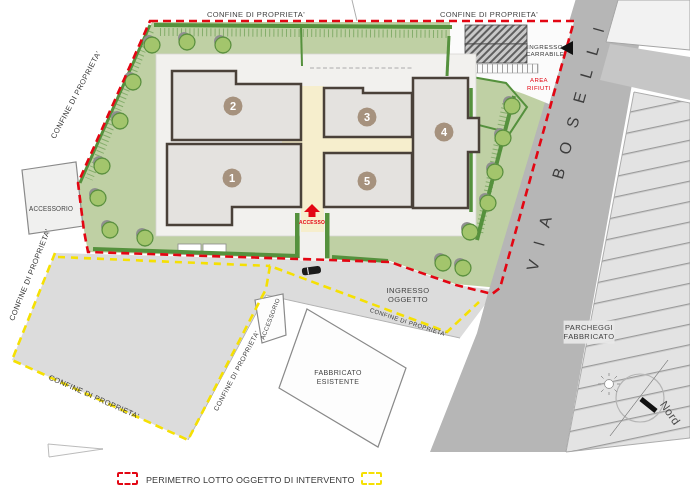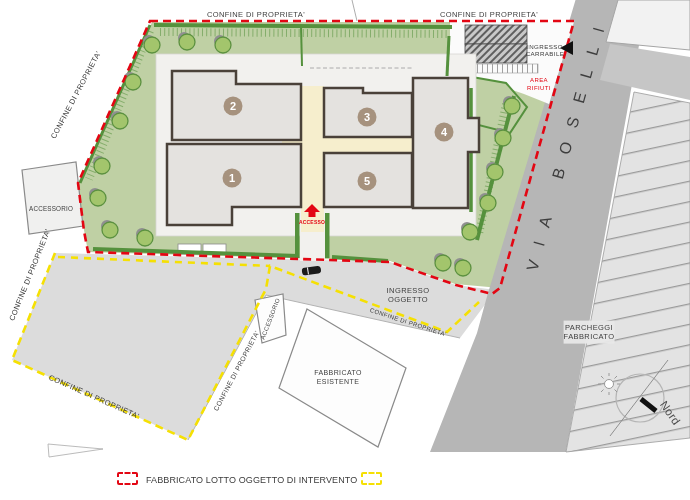--- a/index.html
+++ b/index.html
@@ -261,19 +261,19 @@
   </div>
   <div class="lbl parcheggi-lbl" style="left:589px;top:332px;">
     <div>PARCHEGGI</div>
     <div>FABBRICATO</div>
   </div>
   <div class="lbl accesso-lbl red-lbl" style="left:312px;top:222px;">ACCESSO</div>
   <div class="lbl r55 nord-lbl" style="left:670px;top:413px;">Nord</div>
 
   <div>
     <div class="legend-swatch" style="left:117px;top:472px;border:2px dashed var(--perimeter-red,#e30613);"></div>
-    <div class="legend-text" style="left:146px;top:474px;">FABBRICATO LOTTO OGGETTO DI INTERVENTO</div>
+    <div class="legend-text" style="left:146px;top:474px;">PERIMETRO LOTTO OGGETTO DI INTERVENTO</div>
     <div class="legend-swatch" style="left:361px;top:472px;border:2px dashed var(--access-yellow,#f5e003);"></div>
     <div class="legend-text" style="left:389px;top:468px;">
     </div>
   </div>
 
 </div>
 
 </body></html>

